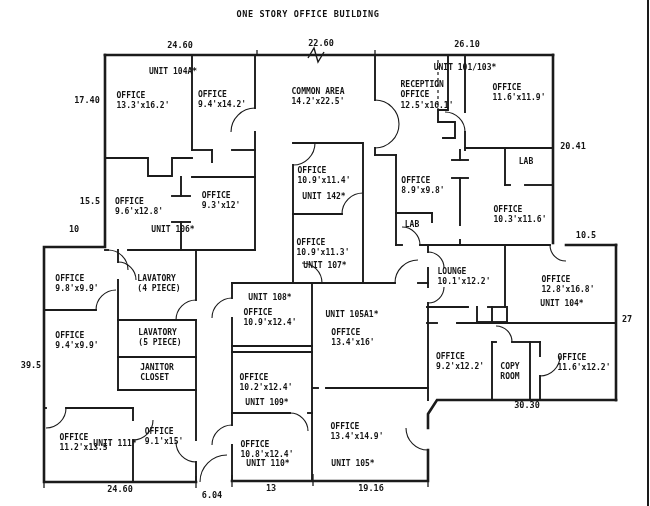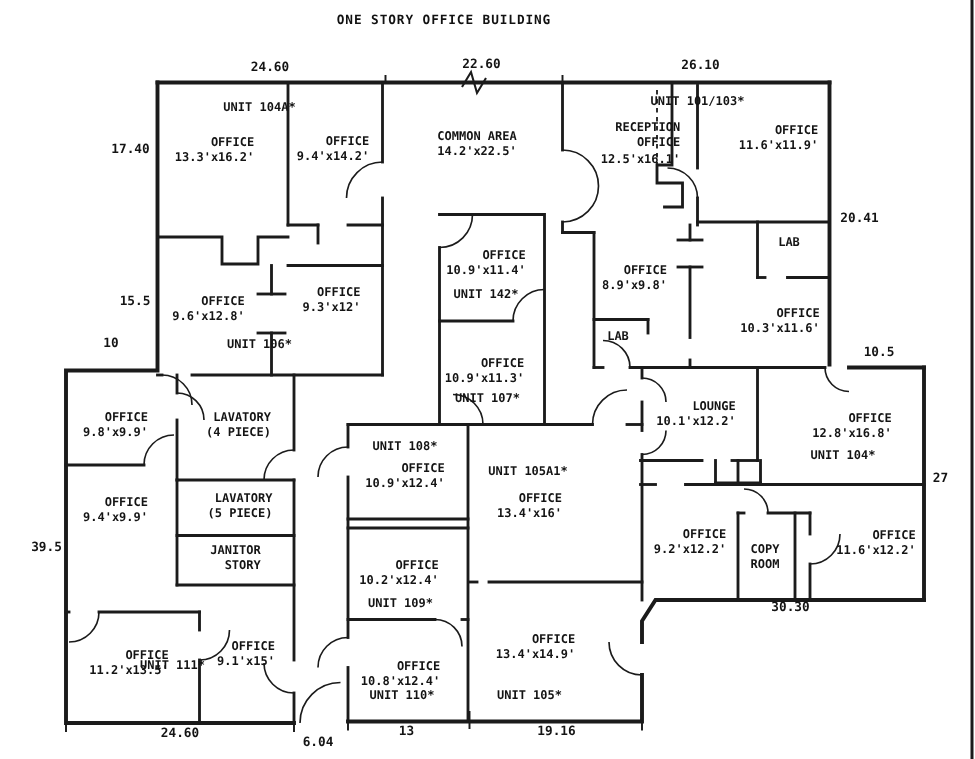--- a/index.html
+++ b/index.html
@@ -9,21 +9,21 @@
     background:#ffffff;
     overflow:hidden;
     font-family:"DejaVu Sans Mono", monospace;
   }
   svg.walls{position:absolute;left:0;top:0;}
   .lbl{
     position:absolute;
     transform:translate(-50%,-50%);
     font:bold 8px/1.3 "DejaVu Sans Mono", monospace;
     color:#141414;
-    text-align:right;
+    text-align:left;
     white-space:pre-line;
     letter-spacing:0;
   }
   .dim{
     position:absolute;
     transform:translate(-50%,-50%);
     font:bold 8.5px/1.1 "DejaVu Sans Mono", monospace;
     color:#141414;
     white-space:pre;
   }
@@ -187,21 +187,21 @@
         <path d="M196 476 V488"></path>
       <path d="M232 475 V487"></path>
         <path d="M313 474 V486"></path>
         <path d="M428 475 V487"></path>
     </g>
 
     <path d="M648 0 V506" fill="none" stroke="#1a1a1a" stroke-width="2"></path>
   </svg>
 
   <div>
-    <div class="title" style="left:296px;top:15px">ONE STORY OFFICE BUILDING</div>
+    <div class="title" style="left:308px;top:15px">ONE STORY OFFICE BUILDING</div>
 
     <div class="dim" style="left:180px;top:46px">24.60</div>
     <div class="dim" style="left:321px;top:44px">22.60</div>
     <div class="dim" style="left:467px;top:45px">26.10</div>
     <div class="dim" style="left:87px;top:101px">17.40</div>
     <div class="dim" style="left:90px;top:202px">15.5</div>
     <div class="dim" style="left:74px;top:230px">10</div>
     <div class="dim" style="left:31px;top:366px">39.5</div>
     <div class="dim" style="left:573px;top:147px">20.41</div>
     <div class="dim" style="left:586px;top:236px">10.5</div>
@@ -244,21 +244,21 @@
     <div class="lbl" style="left:325px;top:266px">UNIT 107*</div>
     <div class="lbl" style="left:77px;top:284px">OFFICE
 9.8'x9.9'</div>
     <div class="lbl" style="left:159px;top:284px">LAVATORY
 (4 PIECE)</div>
     <div class="lbl" style="left:77px;top:341px">OFFICE
 9.4'x9.9'</div>
     <div class="lbl" style="left:160px;top:338px">LAVATORY
 (5 PIECE)</div>
     <div class="lbl" style="left:157px;top:373px">JANITOR
-STORY</div>
+CLOSET</div>
     <div class="lbl" style="left:270px;top:298px">UNIT 108*</div>
     <div class="lbl" style="left:270px;top:318px">OFFICE
 10.9'x12.4'</div>
     <div class="lbl" style="left:352px;top:315px">UNIT 105A1*</div>
     <div class="lbl" style="left:353px;top:338px">OFFICE
 13.4'x16'</div>
     <div class="lbl" style="left:266px;top:383px">OFFICE
 10.2'x12.4'</div>
     <div class="lbl" style="left:267px;top:403px">UNIT 109*</div>
     <div class="lbl" style="left:267px;top:450px">OFFICE

